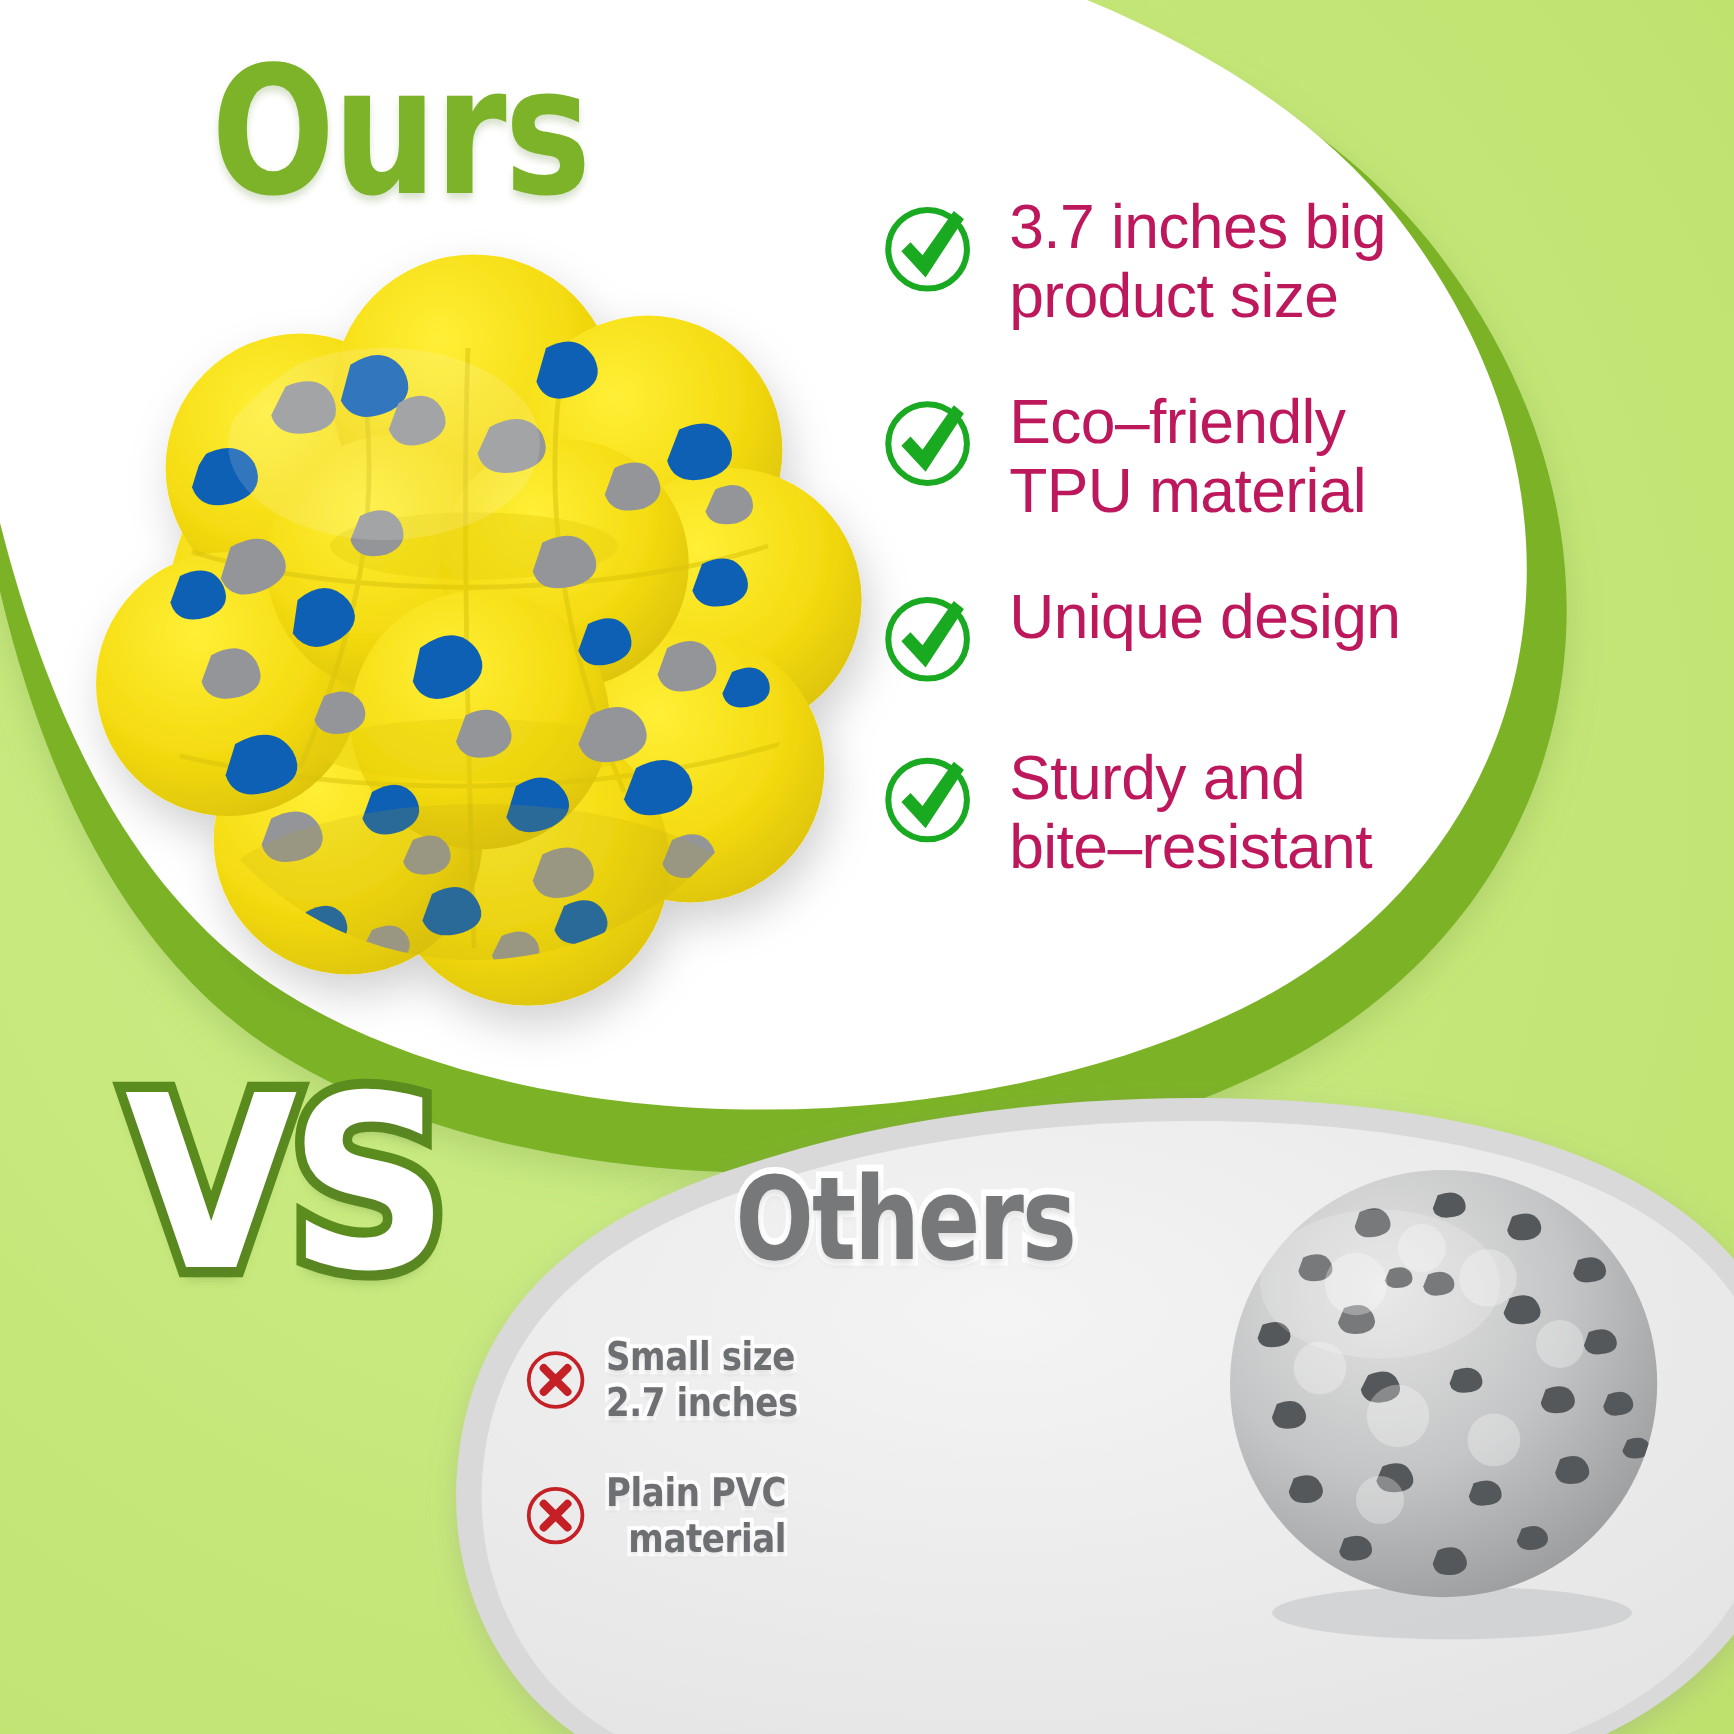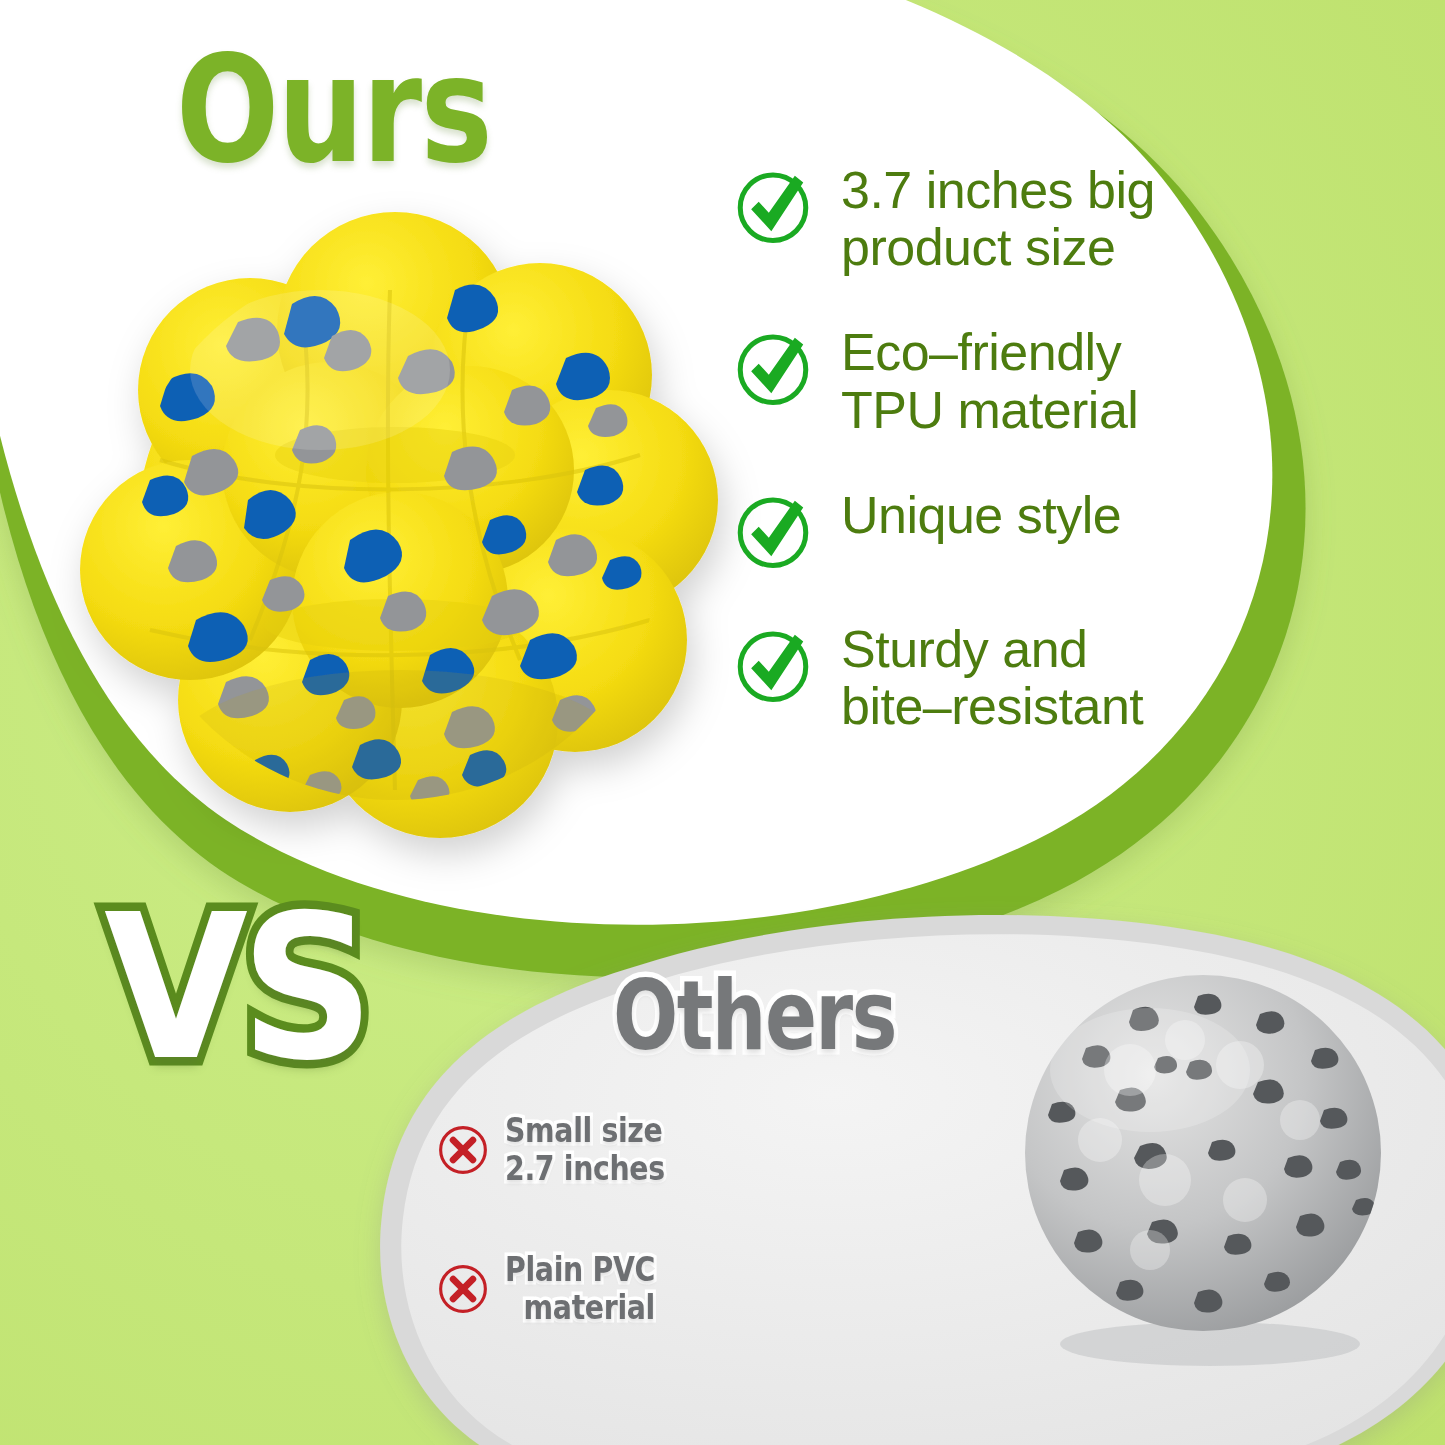--- a/index.html
+++ b/index.html
@@ -49,30 +49,30 @@
   }
 
   
   .pros{position:absolute;left:731px;top:160px;width:470px;}
   .pro-row{display:flex;align-items:flex-start;margin-bottom:46px;}
   .pro-row:last-child{margin-bottom:0;margin-top:32px;}
   .check-wrap{flex:0 0 auto;width:84px;height:84px;position:relative;margin-top:4px;}
   .pro-text{
     margin-left:26px;
     font-size:52px;line-height:1.10;
-    color:#4d7c0f;
+    color:#be185d;
     letter-spacing:-.5px;
     font-weight:400;
     white-space:pre-line;
     padding-top:2px;
   }
 
   
   .cons{position:absolute;left:437px;top:1112px;width:580px;}
-  .con-line{display:flex;align-items:center;margin-bottom:62px;}
+  .con-line{display:flex;align-items:center;margin-bottom:36px;}
   .con-line:last-child{margin-bottom:0;text-align:right;}
   .con-item{display:flex;align-items:center;}
   .con-item.first{width:290px;}
   .x-wrap{flex:0 0 auto;width:52px;height:52px;position:relative;}
   .con-text{
     margin-left:16px;
     font-family:"DejaVu Sans","Liberation Sans",sans-serif;
     font-size:33px;font-weight:bold;line-height:1.16;
     color:#6d6f72;
     letter-spacing:-.4px;
@@ -293,21 +293,21 @@
 TPU material</span>
     </div>
 
     <div class="pro-row">
       <span class="check-wrap">
         <svg viewBox="0 0 100 100" width="84" height="84">
           <circle cx="50" cy="52" r="39" fill="none" stroke="#1aaa22" stroke-width="6"></circle>
           <path d="M24 54 L33 45 L45 58 L76 14 L86 22 L48 80 Z" fill="#1aaa22"></path>
         </svg>
       </span>
-      <span class="pro-text">Unique style</span>
+      <span class="pro-text">Unique design</span>
     </div>
 
     <div class="pro-row">
       <span class="check-wrap">
         <svg viewBox="0 0 100 100" width="84" height="84">
           <circle cx="50" cy="52" r="39" fill="none" stroke="#1aaa22" stroke-width="6"></circle>
           <path d="M24 54 L33 45 L45 58 L76 14 L86 22 L48 80 Z" fill="#1aaa22"></path>
         </svg>
       </span>
       <span class="pro-text">Sturdy and

